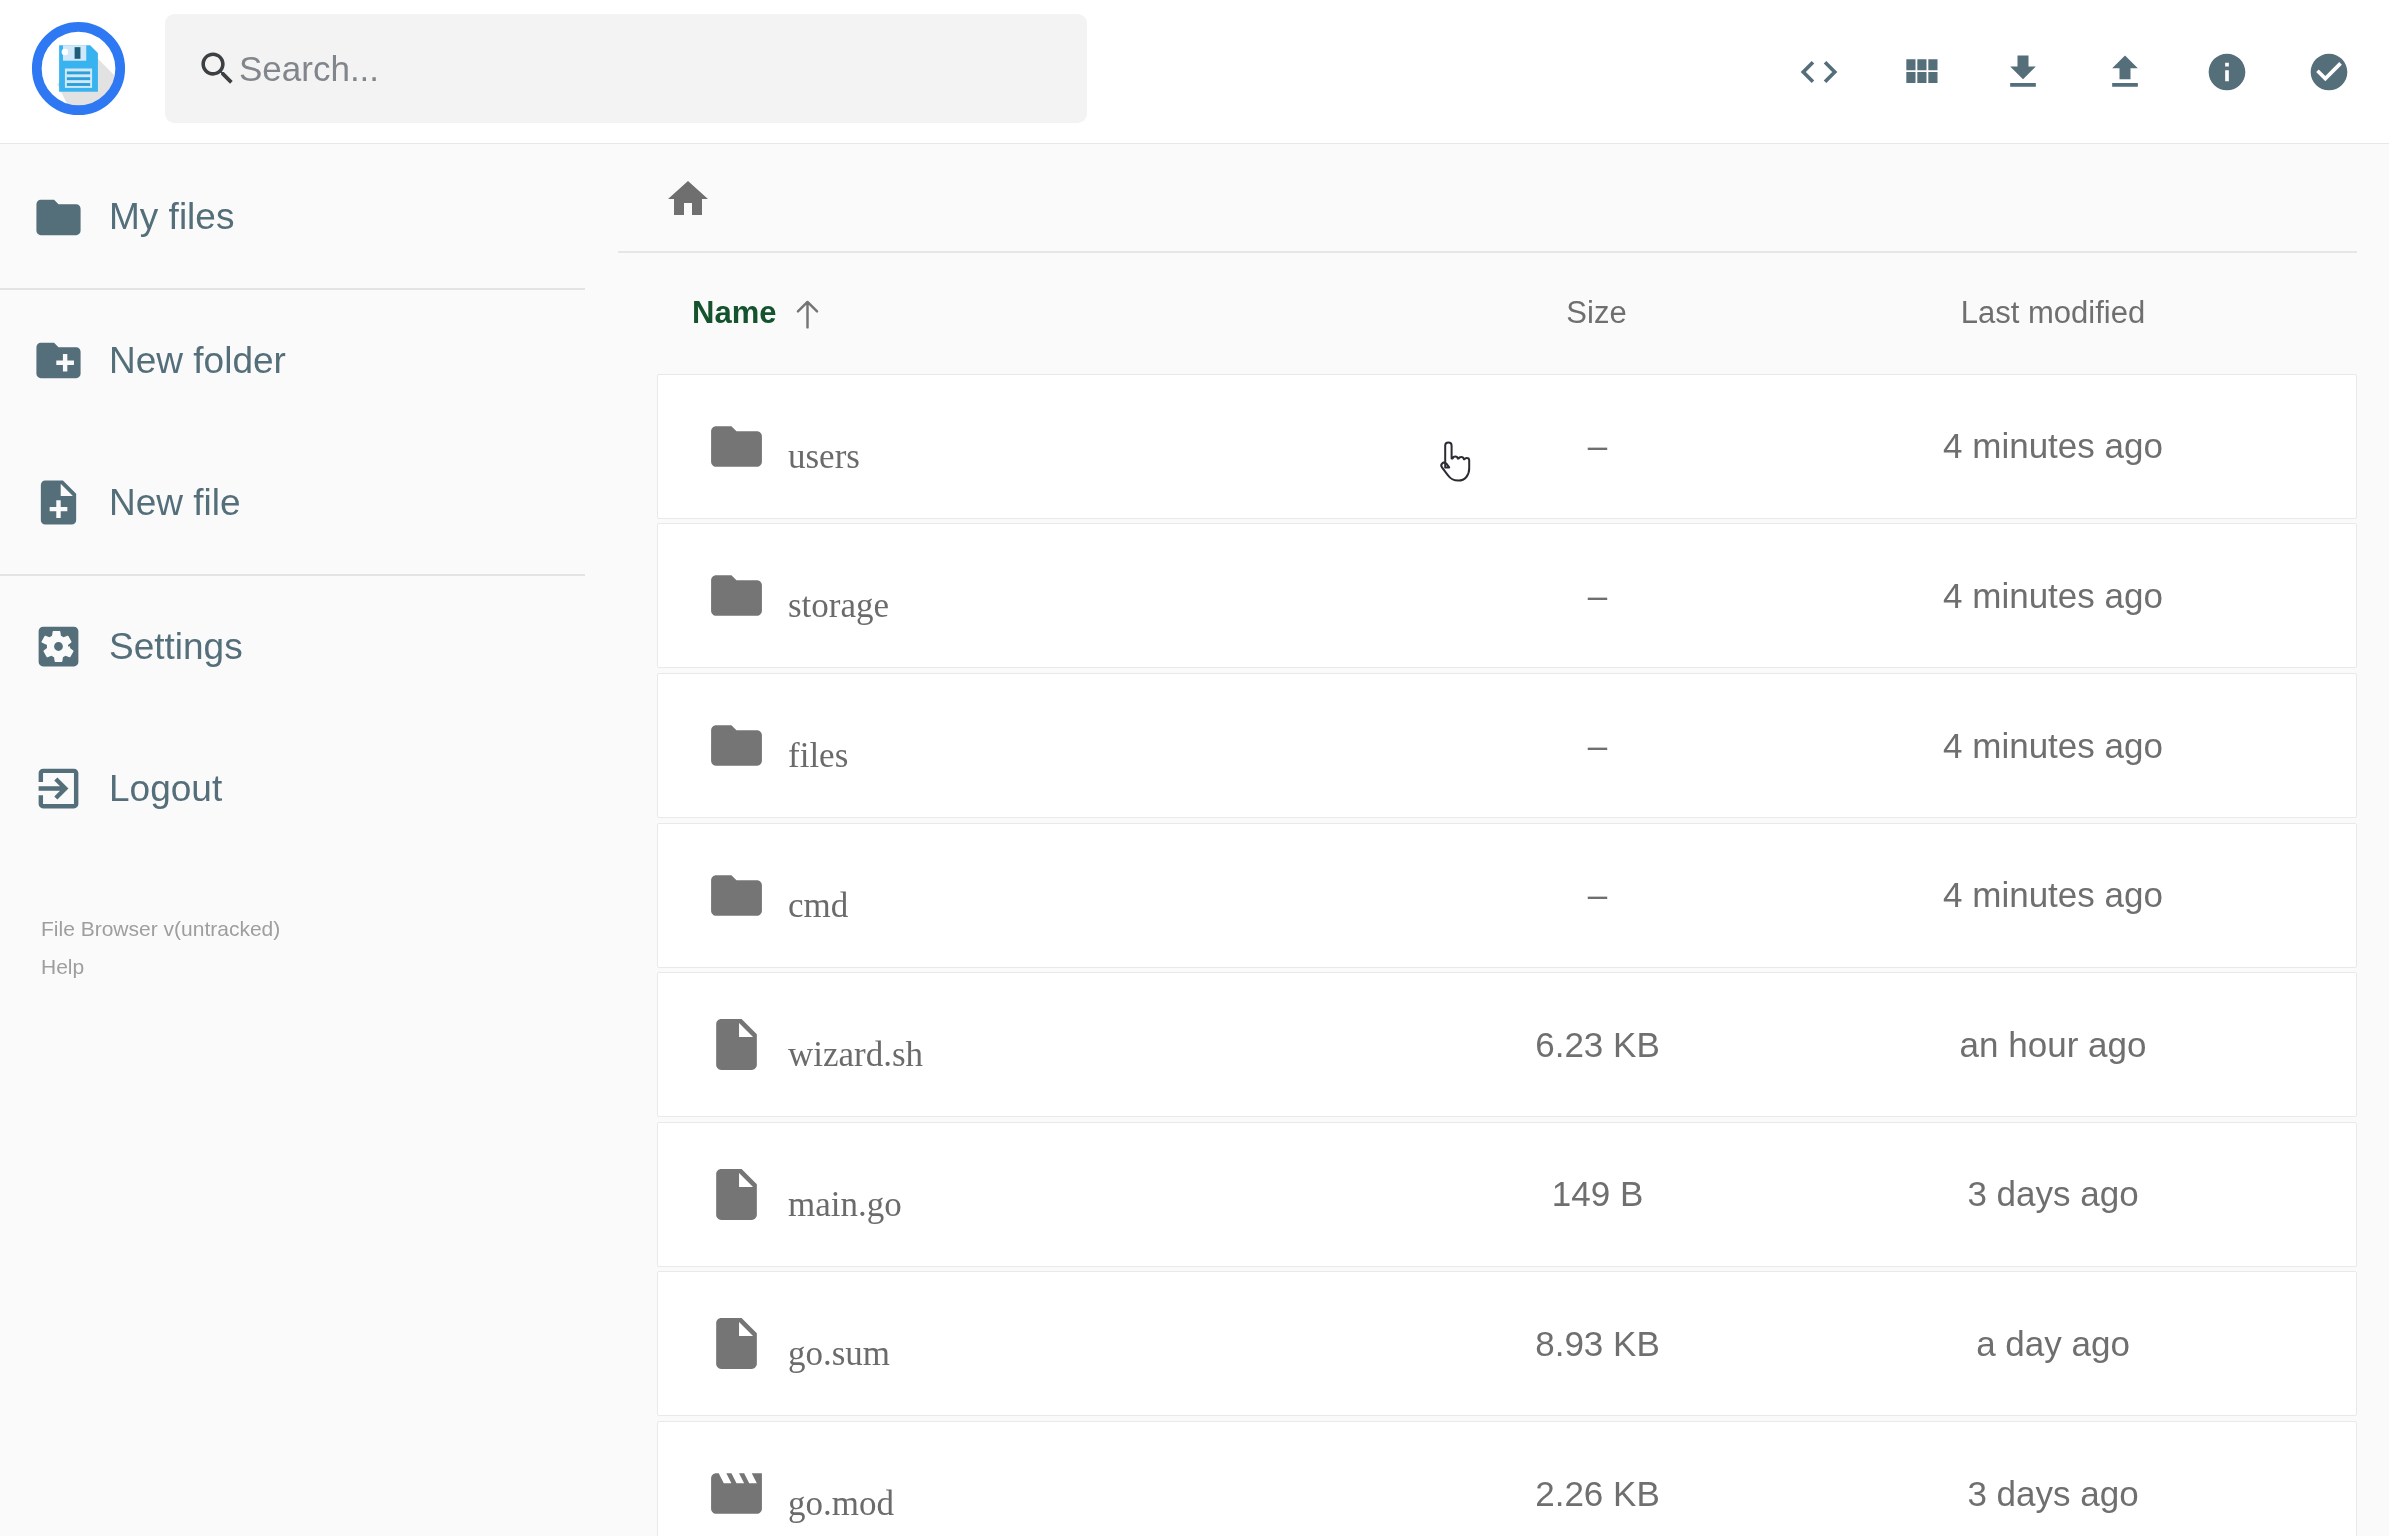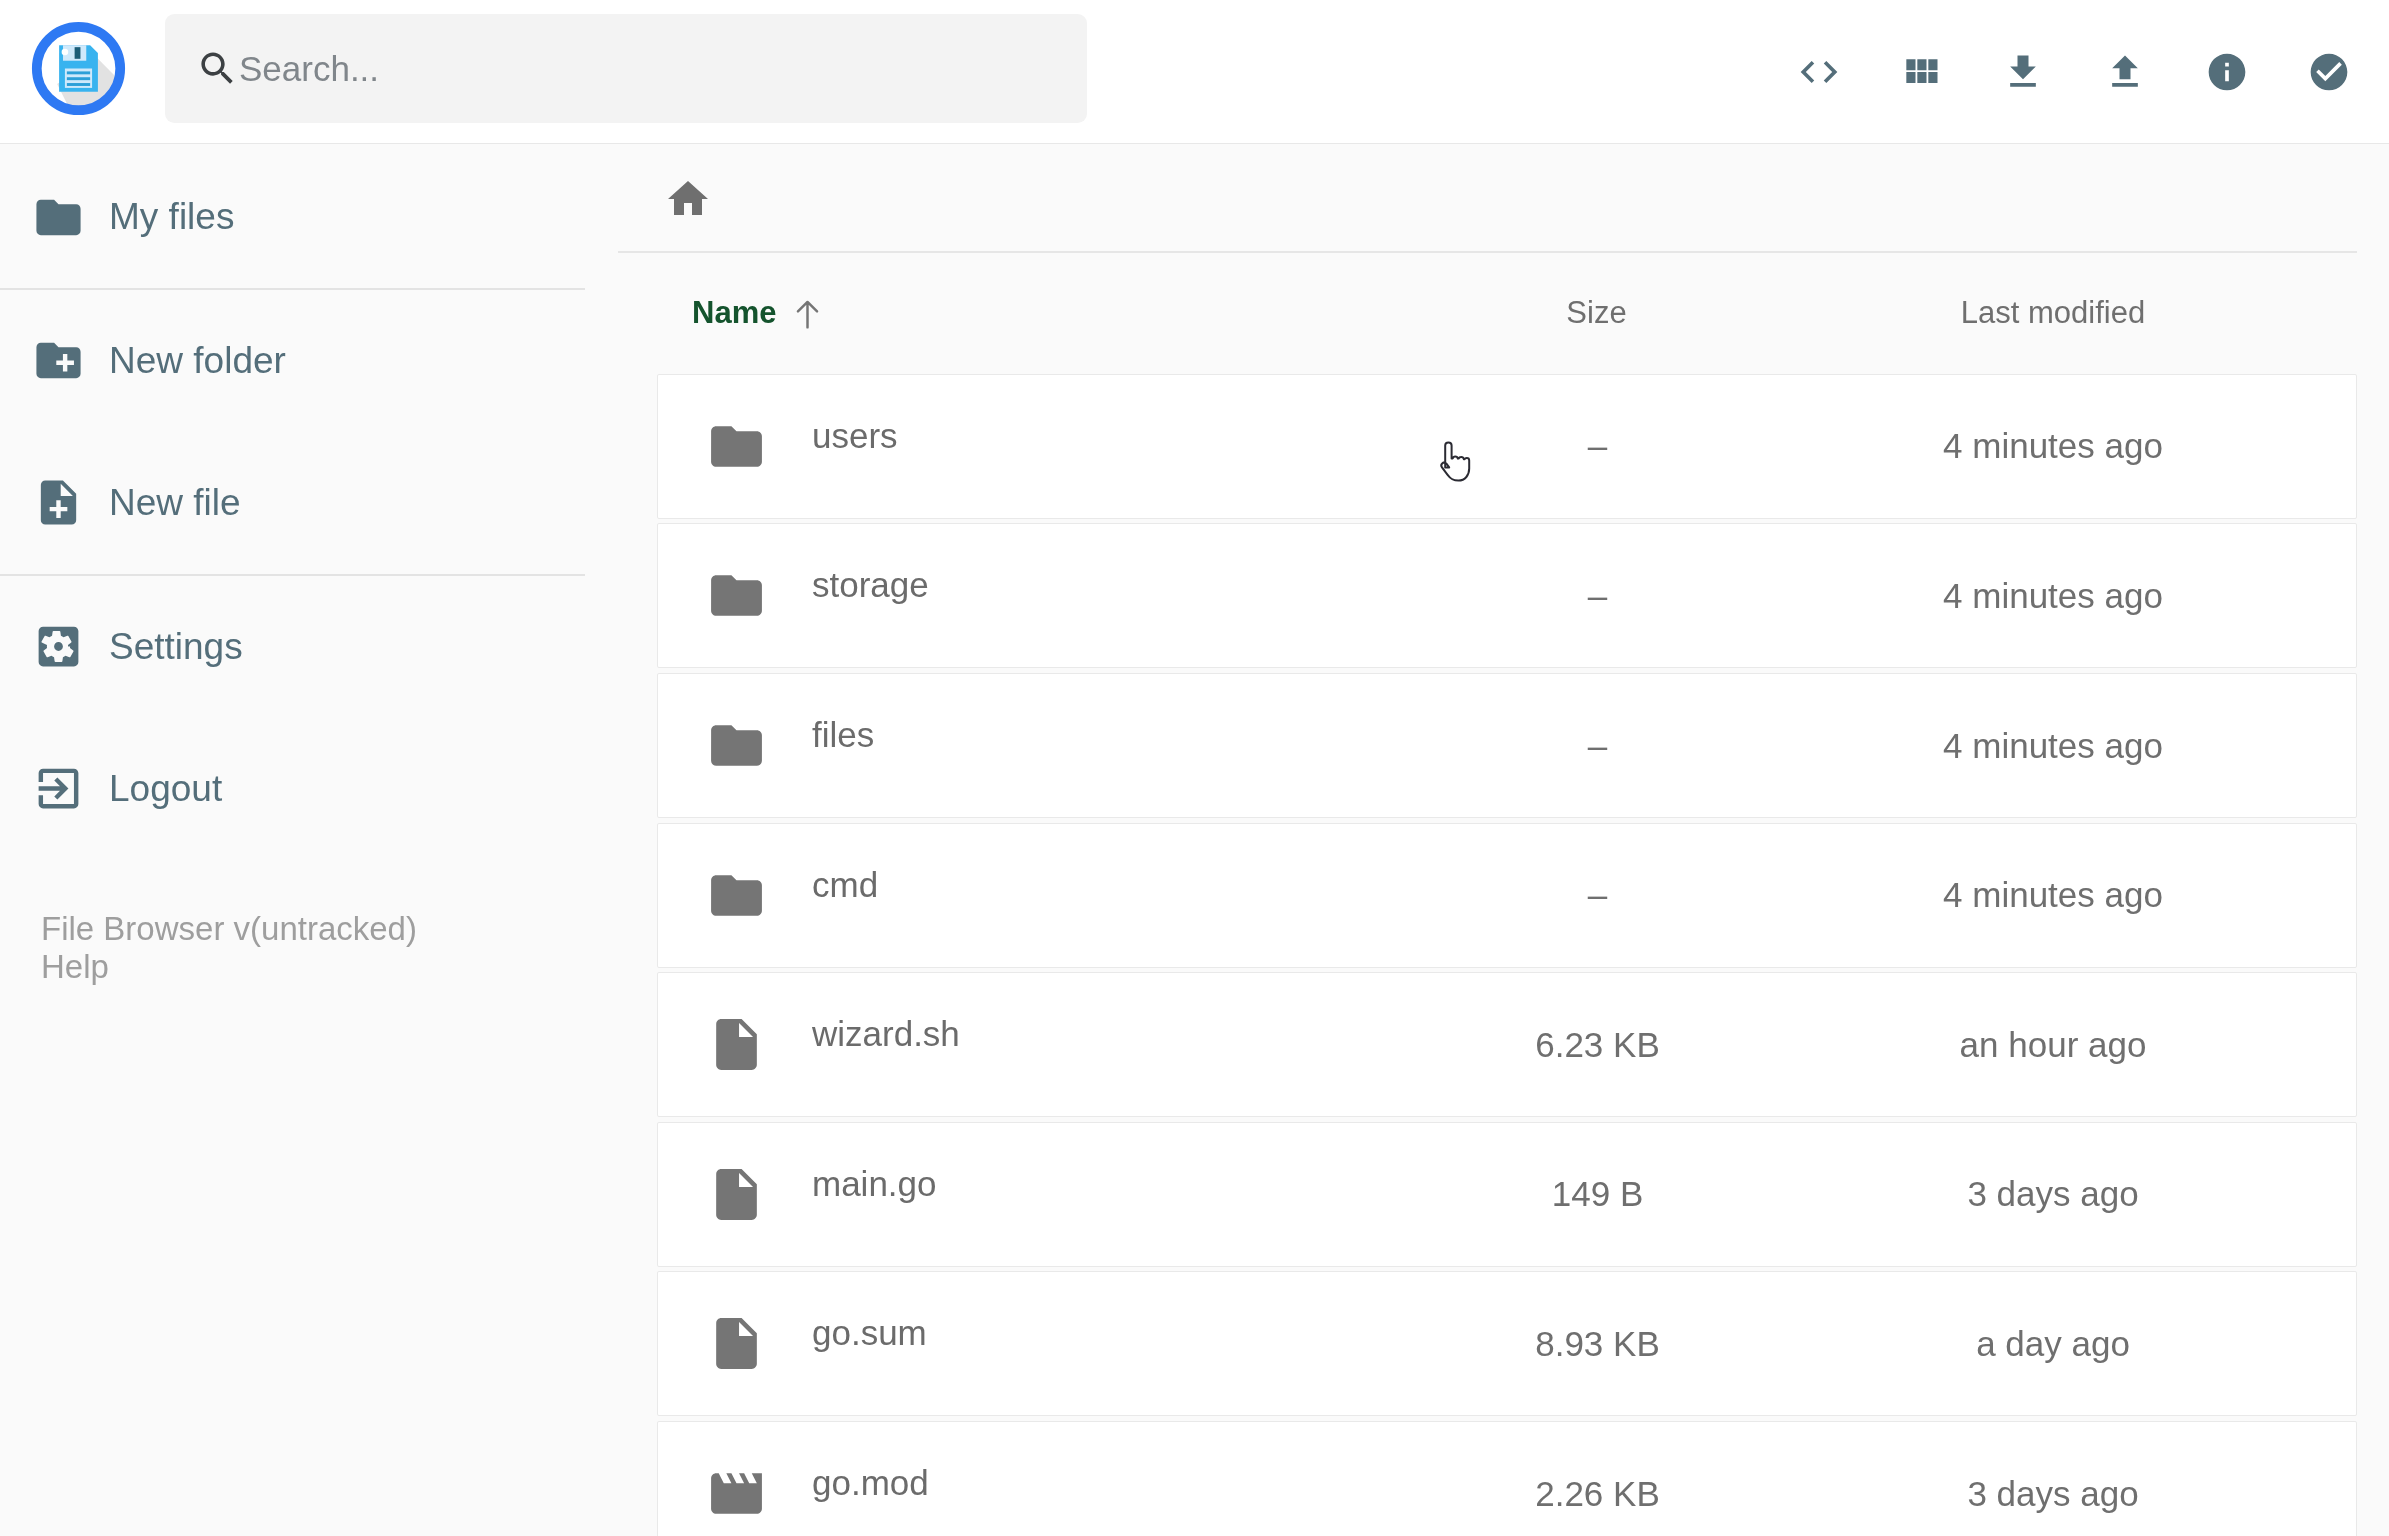--- a/index.html
+++ b/index.html
@@ -45,21 +45,21 @@
     position:absolute; left:0; top:146px; width:585px; height:1390px;
   }
   .side-item {
     width:100%; height:142px; border:none; background:transparent; cursor:pointer;
     display:flex; align-items:center; padding-left:32px; gap:24px;
     font-family:"Liberation Sans", sans-serif;
     font-size:37px; color:#546e7a; text-align:left;
   }
   .side-item svg { width:53px; height:53px; fill:#546e7a; flex:none; }
   .side-divider { height:1.9px; background:#e3e3e3; width:585px; }
-  .side-footer { position:absolute; left:41px; top:764px; font-size:33px; color:#9e9e9e; line-height:38px; }
+  .side-footer { position:absolute; left:41px; top:764px; font-size:21px; color:#9e9e9e; line-height:38px; }
   .side-footer a { color:#9e9e9e; text-decoration:none; display:inline-block; cursor:pointer; }
 
   
   .main { position:absolute; left:585px; top:146px; width:1805px; padding:0 33px 0 72px; }
   .breadcrumbs { height:105px; display:flex; align-items:center; padding-left:7.4px; }
   .breadcrumbs svg { width:48px; height:48px; fill:#6f6f6f; }
   .bc-divider { height:1.9px; background:#e6e6e6; margin-left:-39px; }
 
   .listing-header {
     height:121px; display:grid; grid-template-columns:787px 305px 1fr;
@@ -69,21 +69,21 @@
   .col-name .label { font-weight:bold; color:#14532d; }
   .sort-arrow { width:37px; height:37px; stroke:#757575; stroke-width:1.6; fill:none; }
   .col-size, .col-modified { text-align:center; cursor:pointer; }
 
   .row {
     height:145px; margin-bottom:4.6px; background:#ffffff;
     border:0.9px solid #e9e9e9; border-radius:1.9px;
     display:grid; grid-template-columns:787px 305px 1fr; align-items:center;
     cursor:pointer;
   }
-  .cell-name { display:flex; align-items:flex-start; padding-left:48px; gap:45px; overflow:hidden; }
+  .cell-name { display:flex; align-items:flex-end; padding-left:48px; gap:21px; overflow:hidden;font-family:Liberation Serif, serif; }
   .cell-name svg { width:61px; height:61px; fill:#757575; flex:none; display:none; }
   .cell-name .fname { font-size:35px; color:#6b6b6b; white-space:nowrap; }
   .cell-size, .cell-modified { font-size:35px; color:#6f6f6f; text-align:center; }
 
   
   .cursor { position:absolute; left:1428px; top:435px; width:48px; height:56px; z-index:9; pointer-events:none; }
 </style>
 </head>
 <body>
 

